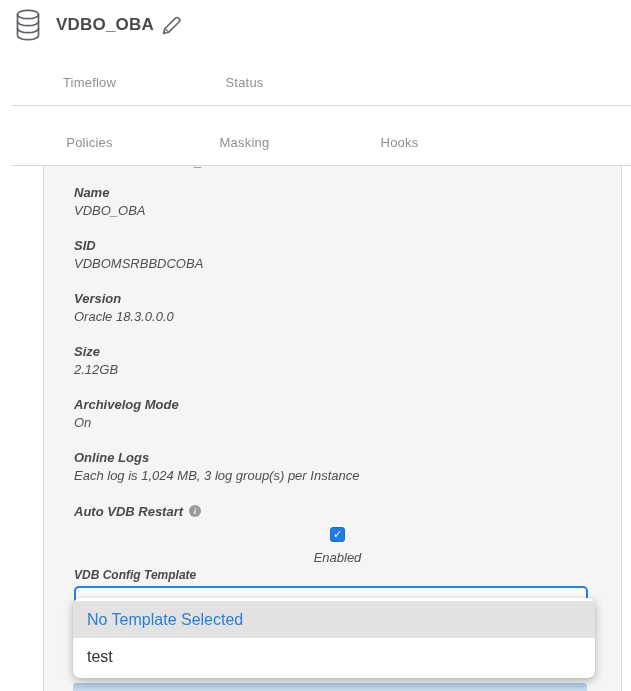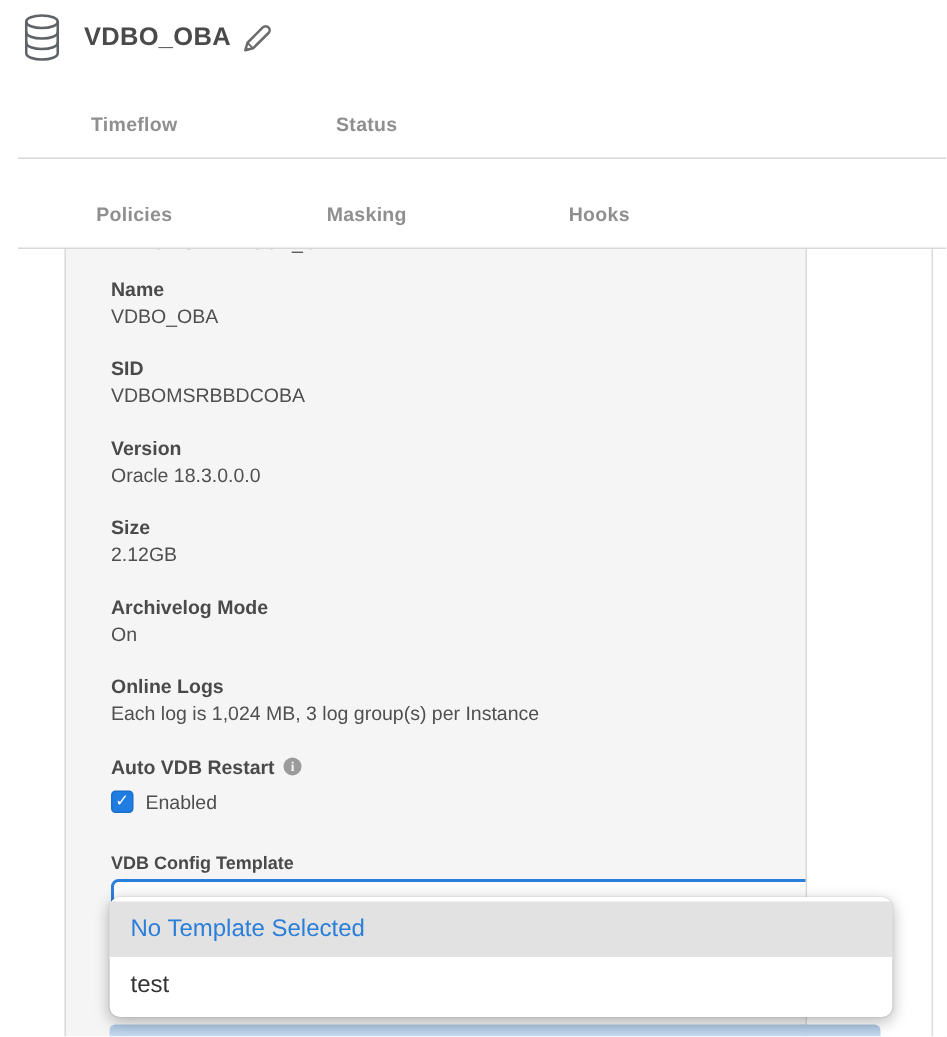--- a/index.html
+++ b/index.html
@@ -28,56 +28,57 @@
   }
 
   
   .tabs-row {
     position: absolute; left: 12px; width: 619px;
     display: grid;
   }
   .tabs-row.main { top: 72px; grid-template-columns: repeat(3, 155px); }
   .tabs-row.sub  { top: 132px; grid-template-columns: repeat(4, 155px); }
   .tab {
-    text-align: center; font-size: 13px; font-weight: bold;
+    text-align: center; font-size: 13px; font-weight: normal;
     color: #8f8f8f; cursor: pointer; padding: 3px 0; background: none; border: none;
     font-family: inherit; letter-spacing: .2px;
   }
   .divider { position: absolute; left: 12px; right: 0; height: 0; border-top: 1px solid #d8d8d8; }
   .divider.d1 { top: 105px; }
   .divider.d2 { top: 165px; }
 
   
   .card {
-    position: absolute; left: 43px; top: 166px; width: 495px; height: 525px;
+    position: absolute; left: 43px; top: 166px; width: 579px; height: 525px;
     background: #f5f5f6;
     border-left: 1px solid #d9d9d9; border-right: 1px solid #d9d9d9;
     padding-left: 30px; padding-right: 20px;
     overflow: hidden;
+    font-style: italic;
   }
   .right-track { position: absolute; left: 621px; top: 166px; width: 1px; height: 525px; background: #dcdcdc; }
 
   .clipped-row { height: 3px; overflow: hidden; margin-bottom: 15px; }
   .clipped-row span { display: block; margin-top: -12px; font-size: 13px; color: #4b4b4b; }
 
   .field { margin-bottom: 17px; }
   .field .label { font-size: 13px; font-weight: bold; color: #4a4a4a; line-height: 18px; }
   .field .value { font-size: 13px; color: #4f4f4f; line-height: 18px; }
 
   .restart-label-row { display: flex; align-items: center; gap: 6px; height: 18px; margin-top: 1px; }
   .restart-label-row .label { font-size: 13px; font-weight: bold; color: #4a4a4a; }
   .info-icon {
     width: 12px; height: 12px; border-radius: 50%;
     background: #9b9b9b; color: #f5f5f6; font-size: 9px; font-weight: bold;
     display: inline-flex; align-items: center; justify-content: center;
     font-family: "Liberation Serif", serif; cursor: pointer;
   }
   .info-icon::after { content: "i"; }
 
-  .checkbox-row { display: flex; align-items: flex-start; gap: 8px; margin-top: 7px; height: 16px; }
+  .checkbox-row { display: flex; align-items: center; gap: 8px; margin-top: 7px; height: 16px; flex-direction: column; }
   .checkbox {
     width: 15px; height: 15px; border-radius: 3px;
     background: #1f7ce0; border: 1px solid #1a6fcc;
     color: #fff; font-size: 11px; line-height: 13px; text-align: center; cursor: pointer;
   }
   .checkbox::after { content: "\2713"; font-weight: bold; }
   .checkbox-label { font-size: 13px; color: #4f4f4f; }
 
   .template-label { margin-top: 23px; font-size: 12px; font-weight: bold; color: #4a4a4a; line-height: 18px; }
 

